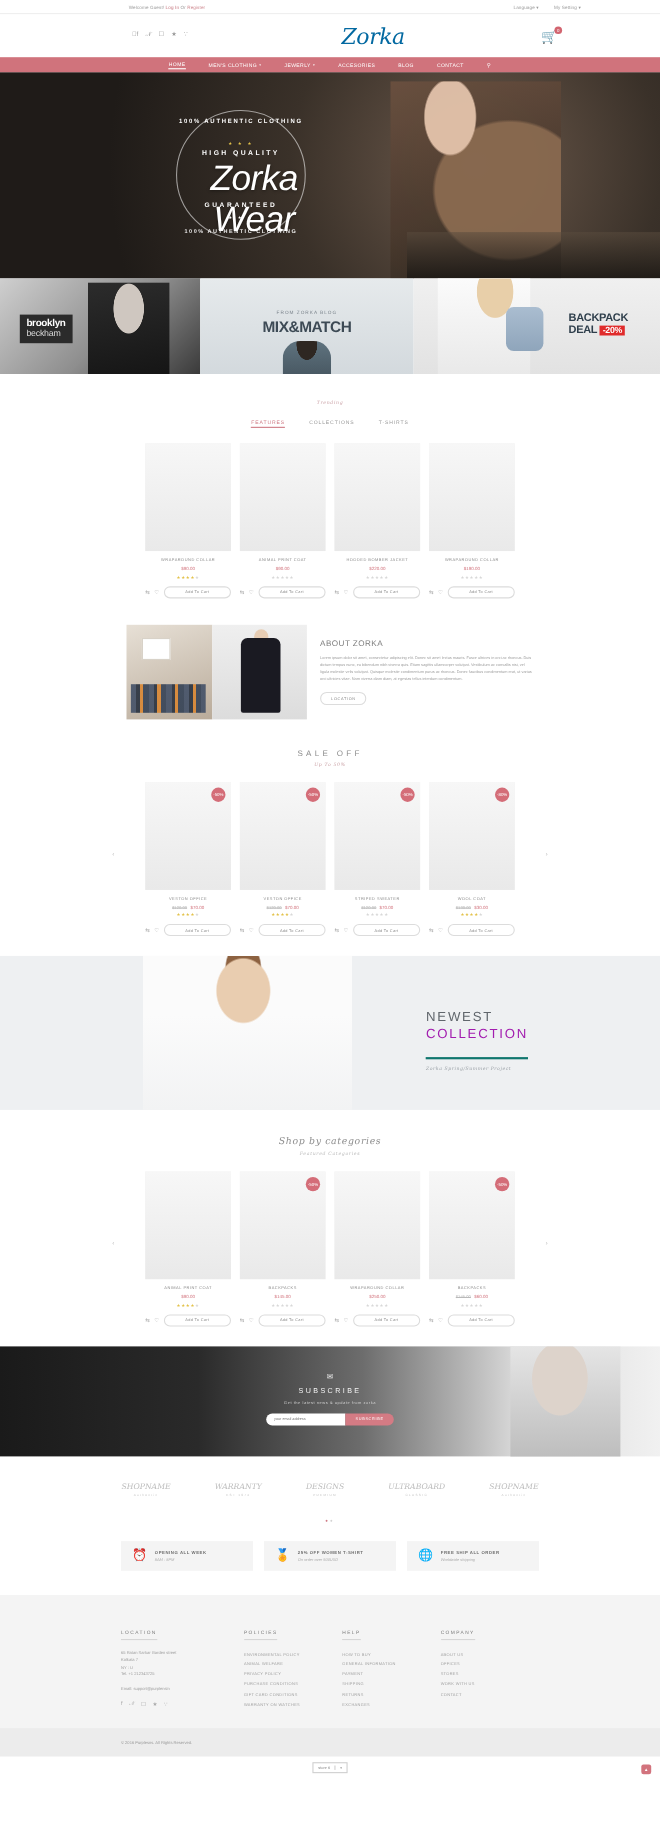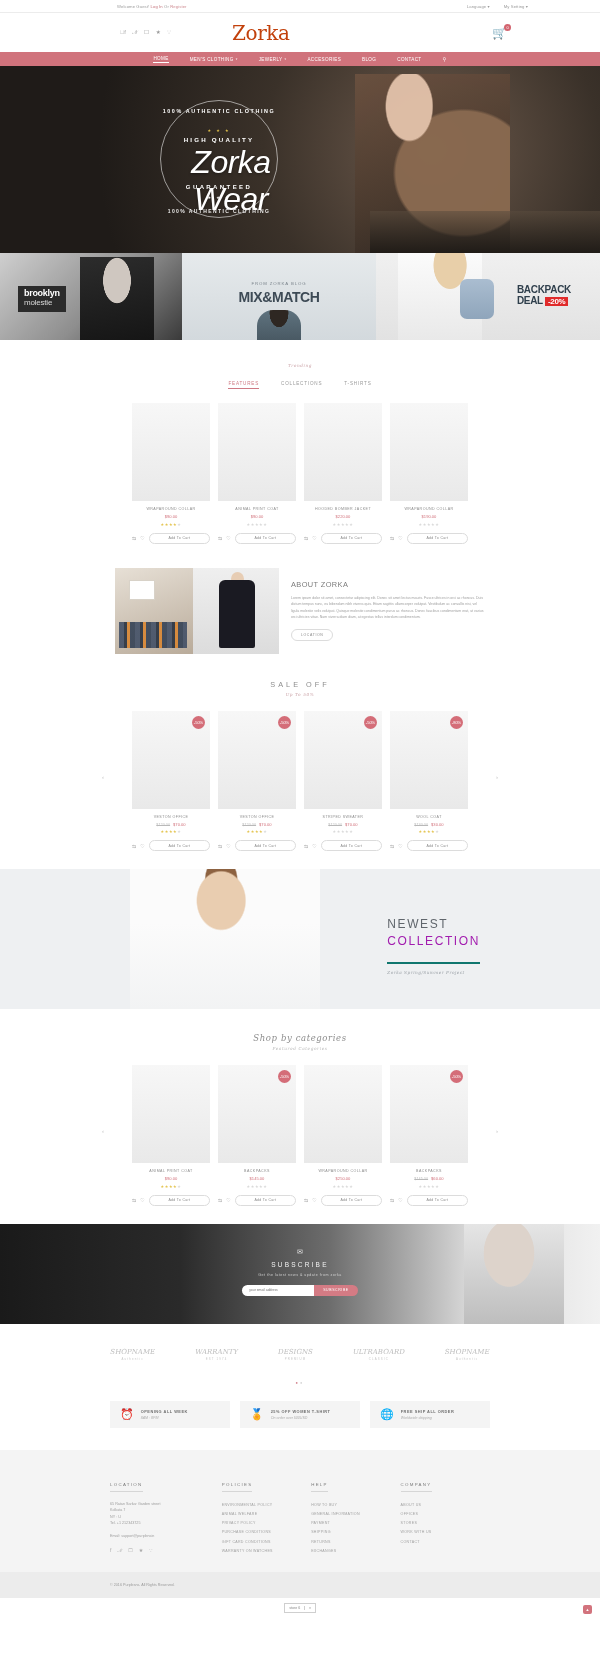--- a/index.html
+++ b/index.html
@@ -35,24 +35,25 @@
     display: flex;
     align-items: center;
     padding: 0 62px;
     background: #fff;
   }
   .hdr-social { display: flex; gap: 6.5px; width: 170px; padding-left: 58px;}
   .hdr-social span {
     font-size: 5.6px; color: #9a9a9a; line-height: 1;
   }
   .brand {
-    flex: 1; text-align: left;
+    flex: 1; text-align: right;
     font-family: "DejaVu Serif", serif;
+    font-style: italic;
     font-size: 20px;
-    color: #c2410c;
+    color: #0369a1;
     letter-spacing: -.4px;
   }
   .cart-zone { width: 170px; display: flex; justify-content: flex-end; padding-right: 30px; }
   .cart { position: relative; width: 16px; height: 16px; }
   .cart-glyph { font-size: 12px; color: #555; line-height: 16px; }
   .cart-badge {
     position: absolute; top: -1px; right: -3px;
     background: #d2646f; color: #fff;
     font-size: 4px; border-radius: 50%;
     width: 7px; height: 7px; line-height: 7px; text-align: center;
@@ -383,21 +384,21 @@
       <div class="stars2">★ ★ ★</div>
       <div class="arc-bot">100% AUTHENTIC CLOTHING</div>
     </div>
   </div>
 
   <div class="promos">
     <div class="promo promo1">
       <div class="face"></div>
       <div class="tagbox">
         <div class="t1">brooklyn</div>
-        <div class="t2">molestie</div>
+        <div class="t2">beckham</div>
       </div>
     </div>
     <div class="promo promo2">
       <div class="small">FROM ZORKA BLOG</div>
       <div class="big">MIX&amp;MATCH</div>
       <div class="guy"></div>
     </div>
     <div class="promo promo3">
       <div class="person"></div>
       <div class="bag"></div>

